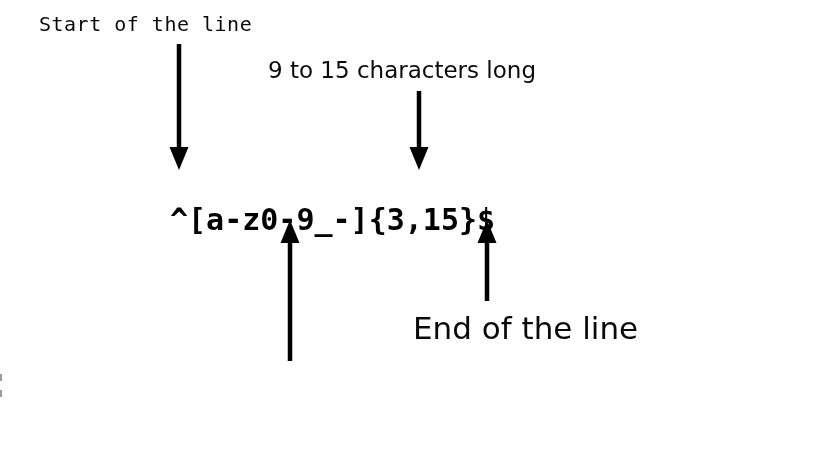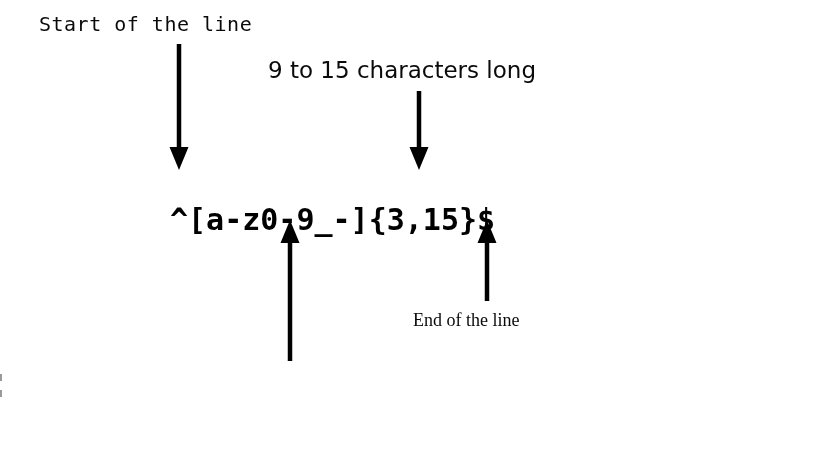--- a/index.html
+++ b/index.html
@@ -40,24 +40,23 @@
     top: 179px;
     font-family: "DejaVu Sans Mono", monospace;
     font-weight: bold;
     font-size: 30px;
     line-height: 1.1;
     white-space: nowrap;
     color: #000000;
     margin-top: 24px;
   }
   .label-end {
-    font-size: 18px;
+    font-size: 31px;
     left: 413px;
     top: 310px;
-    font-family: Liberation Serif, serif;
   }
   .label-charset {
     font-size: 24px;
     left: 12px;
     top: 367px;
   }
   .arrow {
     position: absolute;
   }
   .arrow line {

